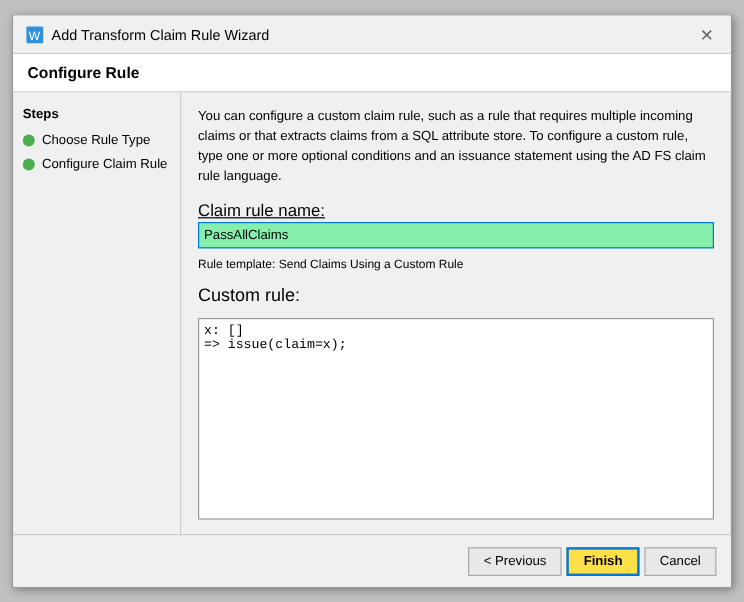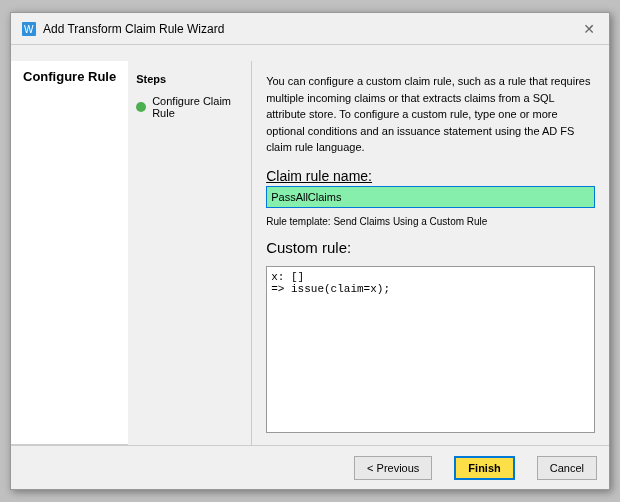--- a/index.html
+++ b/index.html
@@ -60,44 +60,44 @@
       display: flex;
       align-items: center;
       justify-content: center;
       font-size: 14px;
       color: #666;
       padding: 0;
     }
 
     .dialog-body {
       display: flex;
+      flex-direction: column;
       flex: 1;
       overflow: hidden;
-      margin-top: 16px;
     }
 
     .section-header {
       background: #fff;
       border-bottom: 1px solid #ccc;
       padding: 8px 12px;
     }
 
     .section-header h2 {
       font-size: 13px;
       font-weight: 600;
     }
 
     .content-area {
       display: flex;
       flex: 1;
       overflow: hidden;
     }
 
     .steps-panel {
-      width: 124px;
+      width: 140px;
       background: #f0f0f0;
       border-right: 1px solid #ccc;
       padding: 12px 8px;
     }
 
     .steps-title {
       font-size: 11px;
       font-weight: 700;
       margin-bottom: 10px;
       color: #000;
@@ -183,21 +183,21 @@
       background: #fff;
       color: #000;
     }
 
     .footer {
       border-top: 1px solid #ccc;
       padding: 8px 12px;
       display: flex;
       justify-content: flex-end;
       align-items: center;
-      gap: 22px;
+      gap: 4px;
       background: #f0f0f0;
       height: 44px;
     }
 
     .btn {
       height: 24px;
       padding: 0 12px;
       font-size: 11px;
       border: 1px solid #aaa;
       background: #e8e8e8;
@@ -238,20 +238,24 @@
     <div class="section-header">
       <h2>Configure Rule</h2>
     </div>
 
     <div class="content-area">
 
       <div class="steps-panel">
         <div class="steps-title">Steps</div>
         <div class="step-item">
           <div class="step-dot"></div>
+          <span class="step-label">Choose Rule Type</span>
+        </div>
+        <div class="step-item">
+          <div class="step-dot"></div>
           <span class="step-label">Configure Claim Rule</span>
         </div>
       </div>
 
       <div class="main-panel">
         <p class="description-text">You can configure a custom claim rule, such as a rule that requires multiple incoming claims or that extracts claims from a SQL attribute store. To configure a custom rule, type one or more optional conditions and an issuance statement using the AD FS claim rule language.</p>
 
         <div>
           <div class="field-label">Claim rule name:</div>
           <input type="text" class="text-input" value="PassAllClaims" style="">

